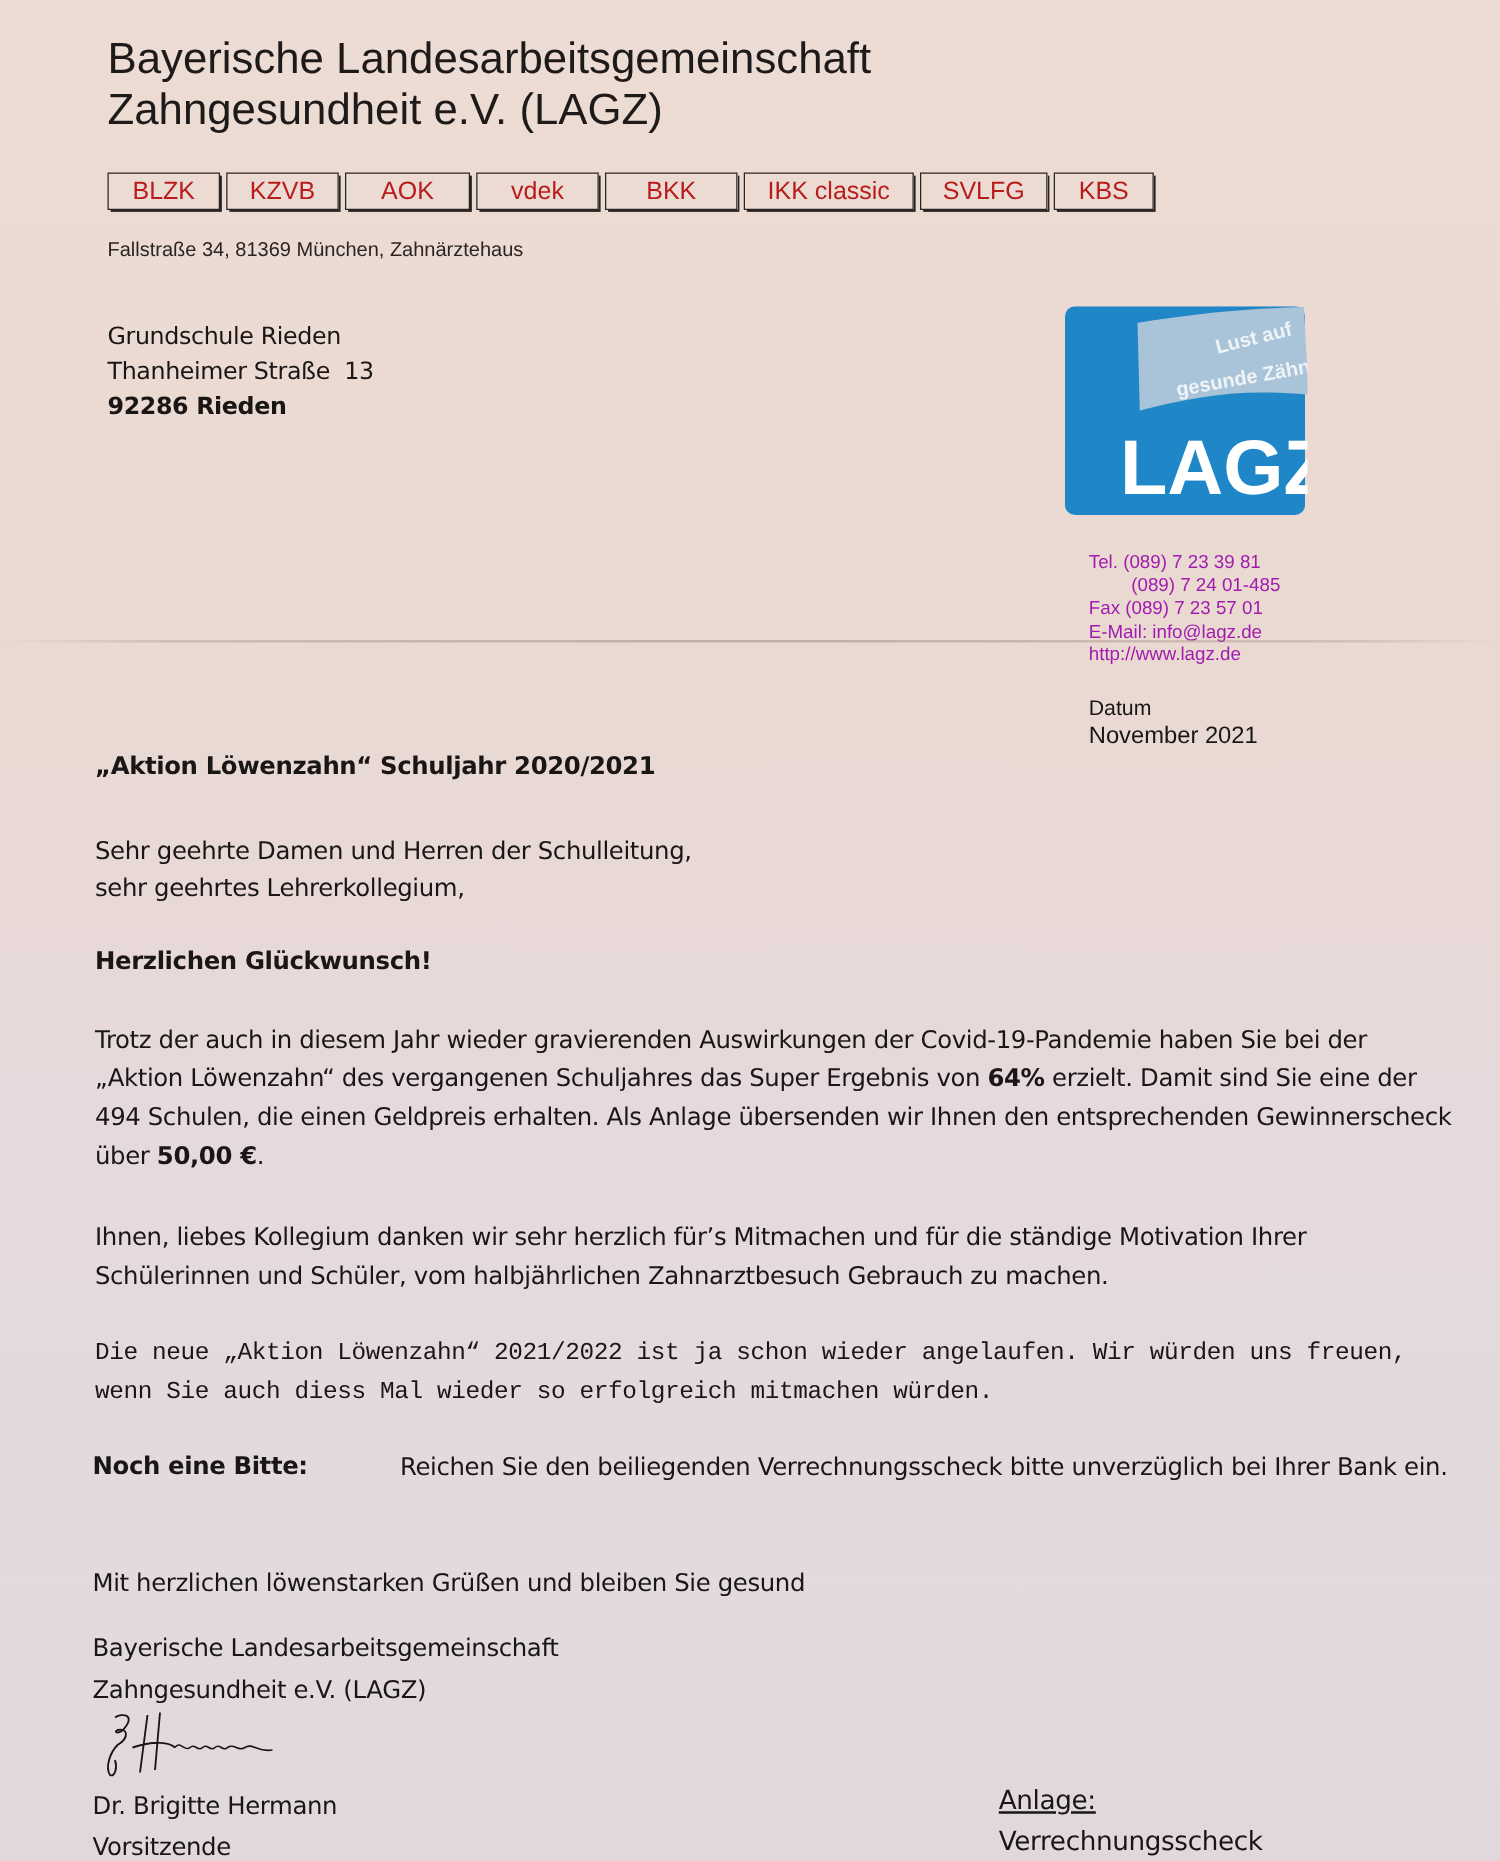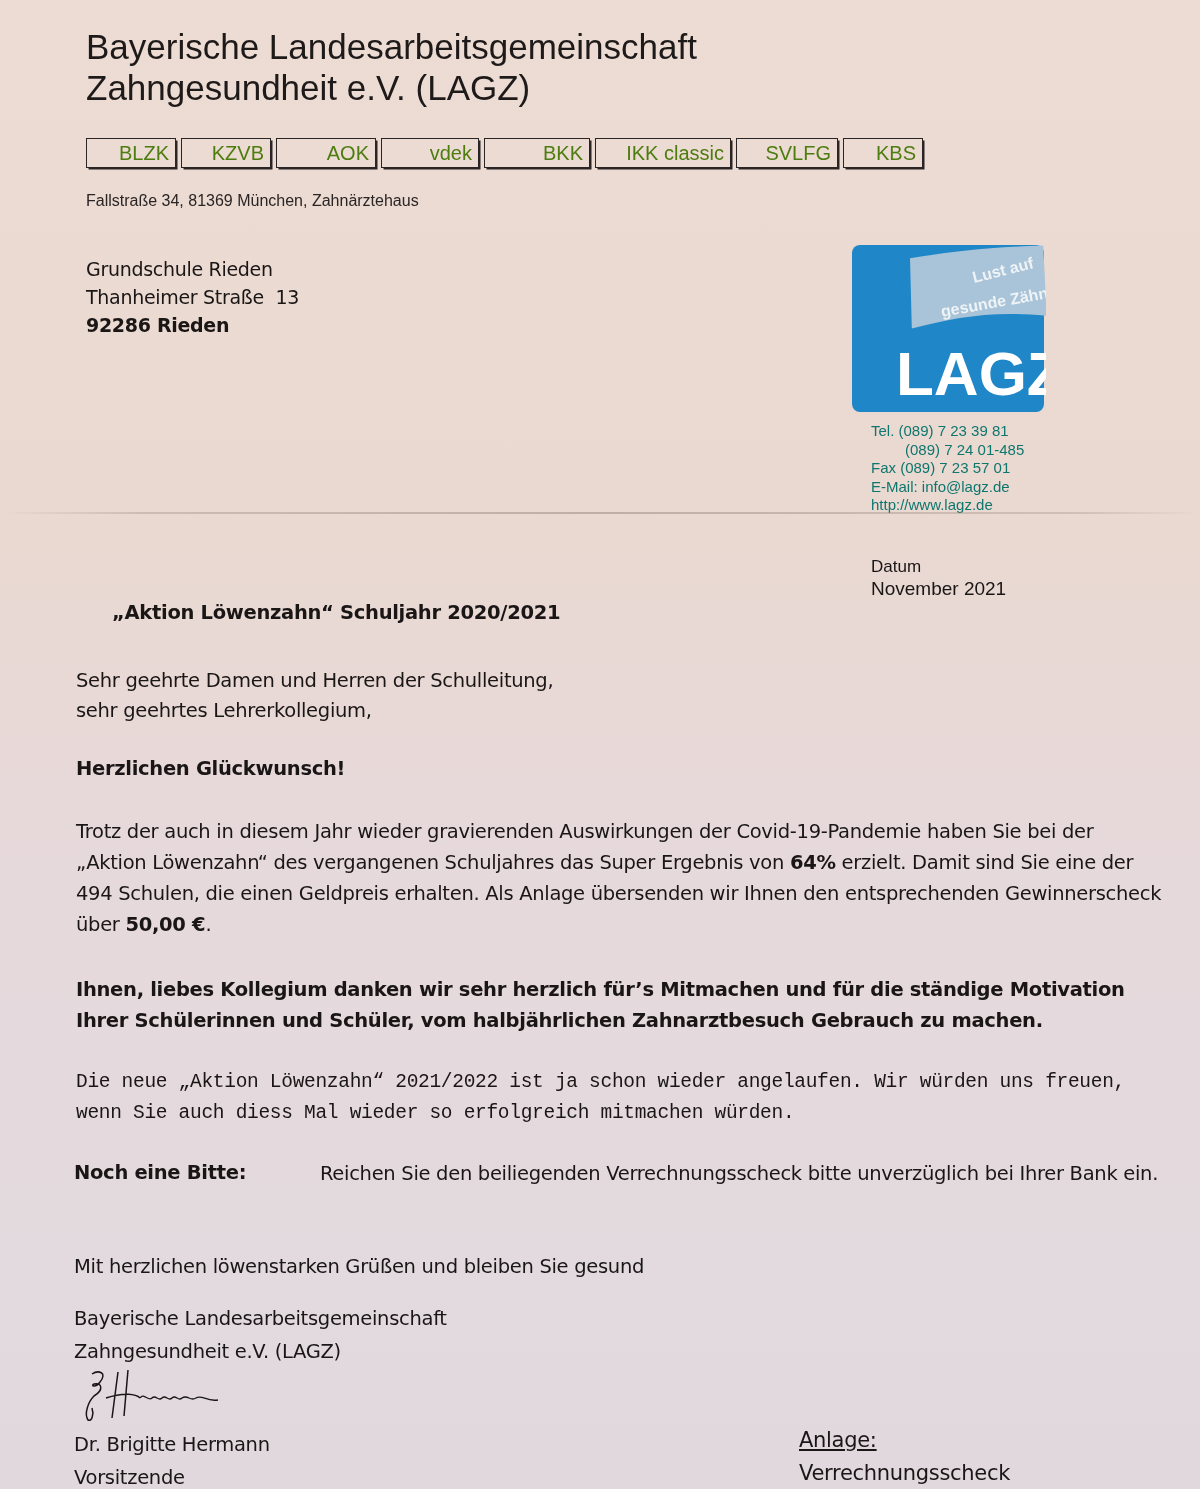--- a/index.html
+++ b/index.html
@@ -10,44 +10,44 @@
   }
   .sans { font-family: "Liberation Sans", sans-serif; }
   .hand { font-family: "DejaVu Sans", sans-serif; letter-spacing:-0.3px; }
   .abs { position:absolute; }
 
   
   .org-title { left:86px; top:26px; font-size:35px; line-height:41px; color:#1e1a1a; }
   .partners { left:86px; top:138px; display:flex; gap:5px; }
   .partner {
     border:1.5px solid #2a2424; font-size:20px; height:28px; line-height:28px;
-    text-align:right; padding:0 6px; color:#4d7c0f;
+    text-align:center; padding:0 6px; color:#b91c1c;
     box-shadow: 2px 2px 0 -0.5px #2a2424;
   }
   .sender { left:86px; top:191px; font-size:16px; line-height:20px; color:#2a2424; }
 
   .recipient { left:86px; top:255px; font-size:19px; line-height:28px; }
   .recipient .zip { font-weight:bold; }
 
   
   .logo { left:852px; top:245px; width:194px; height:168px; }
-  .contact { left:871px; top:422px; font-size:15px; line-height:18.5px; color:#0f766e; }
+  .contact { left:871px; top:441px; font-size:15px; line-height:18.5px; color:#a21caf; }
   .contact .indent { padding-left:34px; }
   .date { left:871px; top:556px; font-size:17px; line-height:22px; }
   .date .val { font-size:19px; }
 
   .fold { left:0; top:512px; width:1200px; height:2px;
     background: linear-gradient(90deg, transparent 0%, rgba(150,130,125,0.35) 12%, rgba(140,120,115,0.45) 50%, rgba(150,130,125,0.3) 90%, transparent 100%); }
 
-  .subject { left:76px; top:601px; font-size:19.5px; font-weight:bold;margin-left:36px; }
+  .subject { left:76px; top:601px; font-size:19.5px; font-weight:bold; }
   .salutation { left:76px; top:666px; font-size:19.5px; line-height:30px; }
   .congrats { left:76px; top:757px; font-size:19.5px; font-weight:bold; }
   .para { left:76px; width:1090px; font-size:19.5px; line-height:31px; }
   .p1 { top:816px; }
-  .p2 { top:974px;font-weight:bold; }
+  .p2 { top:974px; }
   .p3 { top:1067px;font-family:Liberation Mono, monospace; }
   .para b { font-weight:bold; }
 
   .bitte-label { left:74px; top:1161px; font-size:19.5px; font-weight:bold; }
   .bitte-text { left:320px; top:1161px; width:860px; font-size:19.5px; line-height:25px; font-weight:normal; }
 
   .closing { left:74px; top:1255px; font-size:19.5px; }
   .sig-org { left:74px; top:1302px; font-size:19.5px; line-height:33px; }
   .signature { left:78px; top:1368px; width:150px; height:56px; }
   .signer { left:74px; top:1428px; font-size:19.5px; line-height:33px; }

